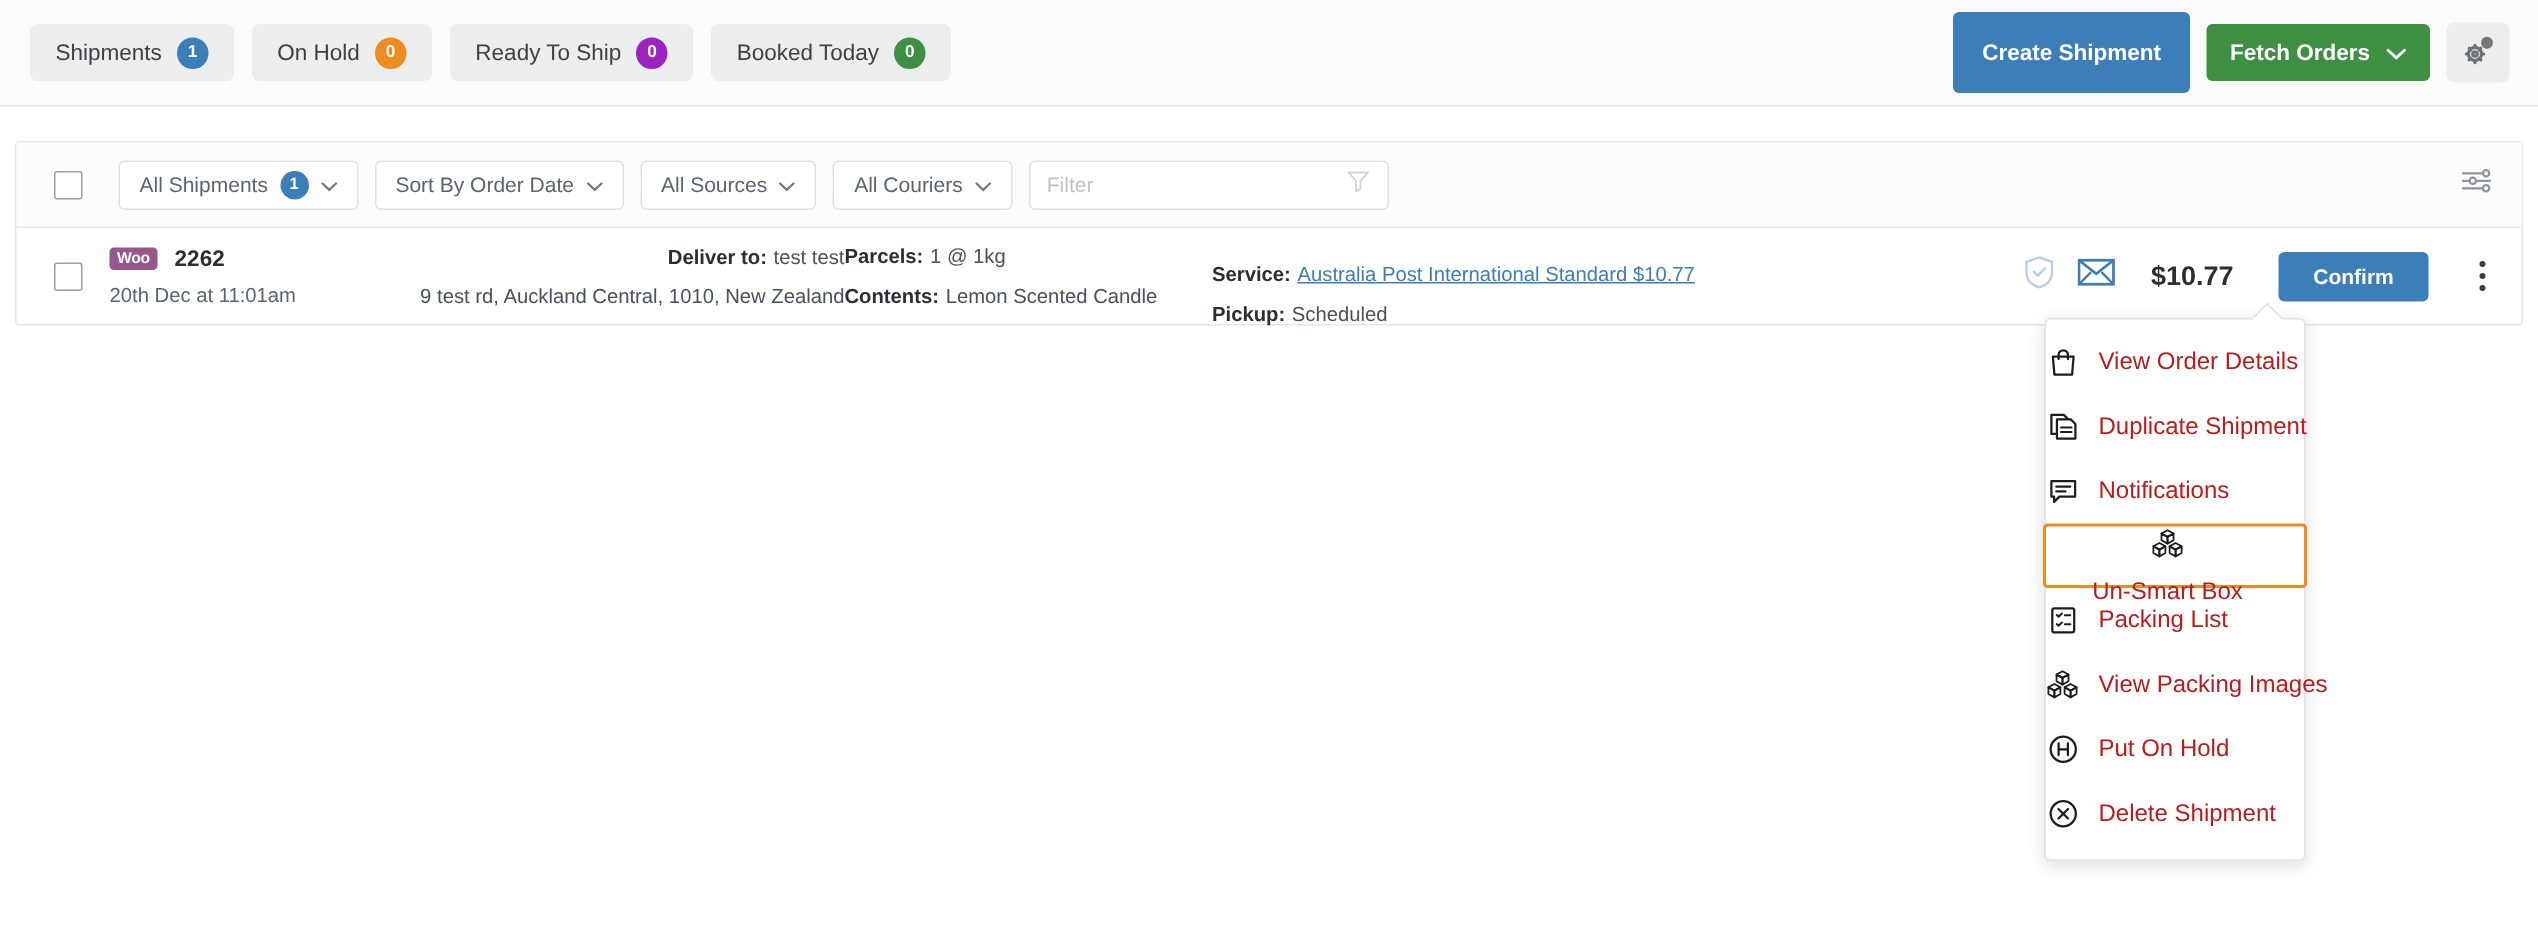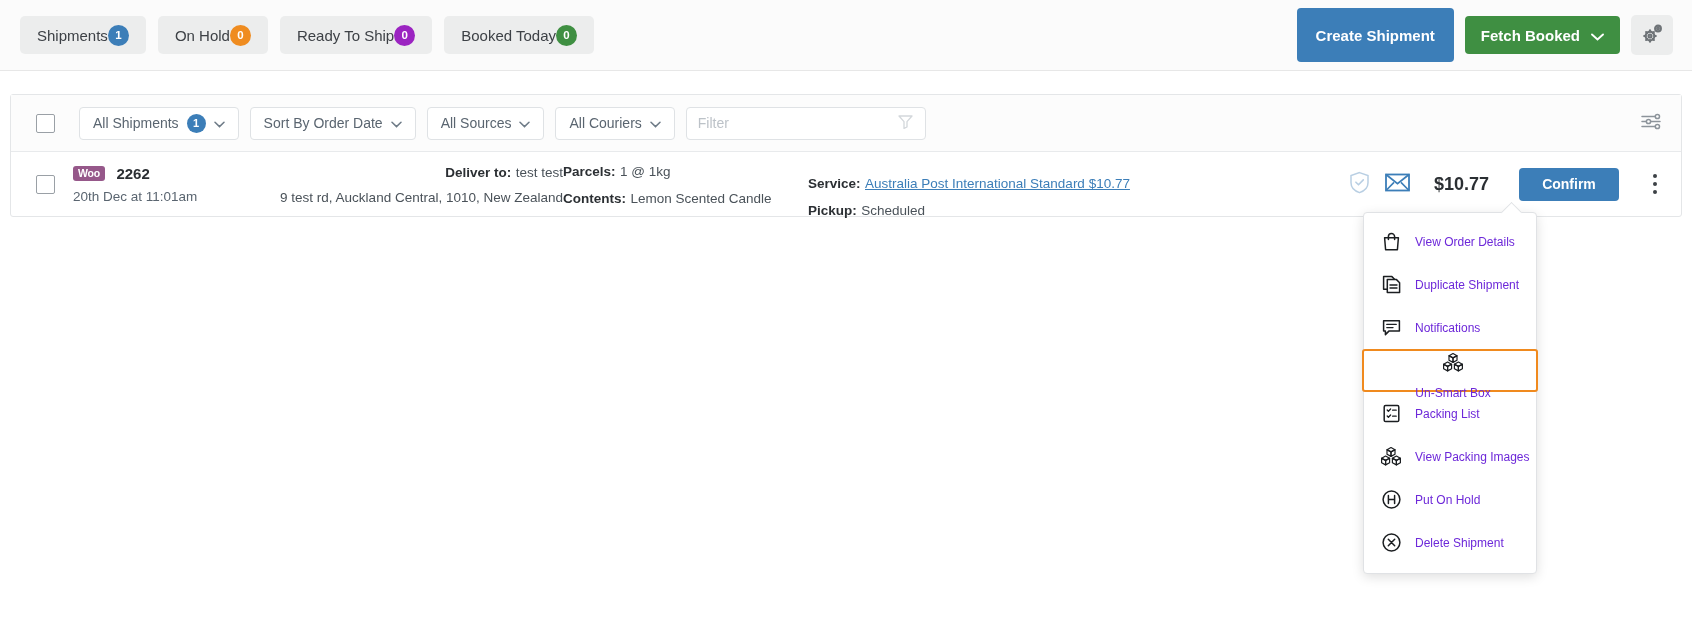--- a/index.html
+++ b/index.html
@@ -15,21 +15,21 @@
     position: absolute; left: 0; top: 0;
     width: 1692px; height: 71px;
     background: #fbfbfb;
     border-bottom: 1px solid #e7e7e7;
     display: flex; align-items: center;
   }
   .tabs { display: flex; align-items: center; gap: 12px; margin-left: 20px; }
   .tab {
     height: 38px; padding: 0 17px;
     background: #eceded; border-radius: 5px;
-    display: flex; align-items: center; 
+    display: flex; align-items: center; gap: 10px;
     font-size: 15px; color: #3d4146; cursor: pointer;
     white-space: nowrap;
   }
   .tab-count {
     min-width: 21px; height: 21px; padding: 0 5px;
     border-radius: 11px; color: #fff;
     font-size: 11.5px; font-weight: bold;
     display: flex; align-items: center; justify-content: center;
   }
 
@@ -165,22 +165,22 @@
     z-index: 30;
   }
   .ctx-arrow {
     position: absolute; top: -8px; right: 17px;
     width: 15px; height: 15px; background: #fff;
     border-left: 1px solid #e0e2e5; border-top: 1px solid #e0e2e5;
     transform: rotate(45deg);
   }
   .ctx-item {
     height: 43px; display: flex; align-items: center;
-    padding: 0 10px 0 16px; gap: 13px;
-    font-size: 12px; color: #6d28d9; cursor: pointer;
+    padding: 0 10px 0 0; gap: 13px;
+    font-size: 16px; color: #b91c1c; cursor: pointer;
     white-space: nowrap;
   }
   .ctx-item.highlighted {
     border: 2.5px solid #f08a1e;
     border-radius: 3px;
     margin: 0 -2px;
     flex-direction: column;
   }
   .ctx-icon { width: 22px; height: 22px; flex: none; display: flex; align-items: center; justify-content: center; }
 </style>
@@ -204,21 +204,21 @@
       <div class="tab">
         <span>Booked Today</span>
         <span class="tab-count" style="background: rgb(63, 143, 66);">0</span>
       </div>
     </div>
 
   <div class="topbar-actions">
     <button class="btn-primary">Create Shipment</button>
 
     <button class="btn-success">
-      <span>Fetch Booked</span>
+      <span>Fetch Orders</span>
       <span>
         <svg width="13" height="8" viewBox="0 0 13 8">
             <path d="M1 1.5 L6.5 6.5 L12 1.5" stroke="#fff" stroke-width="1.9" fill="none" stroke-linecap="round"></path>
           </svg>
       </span>
     </button>
 
     <button class="btn-icon-square">
       <span>
         <svg width="25" height="25" viewBox="0 0 25 25">

